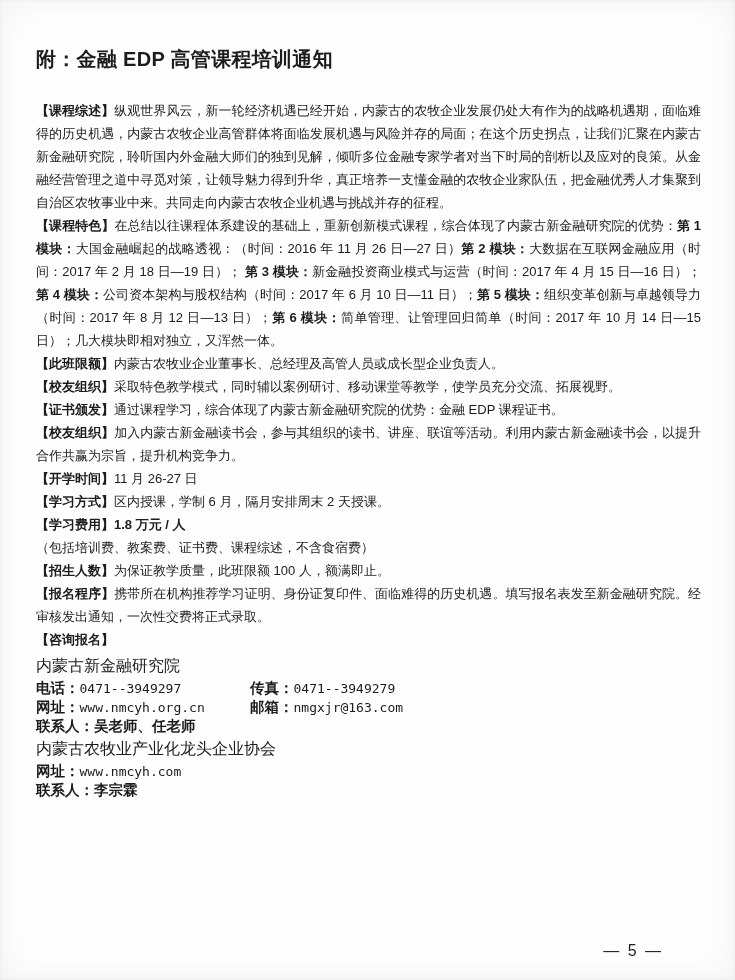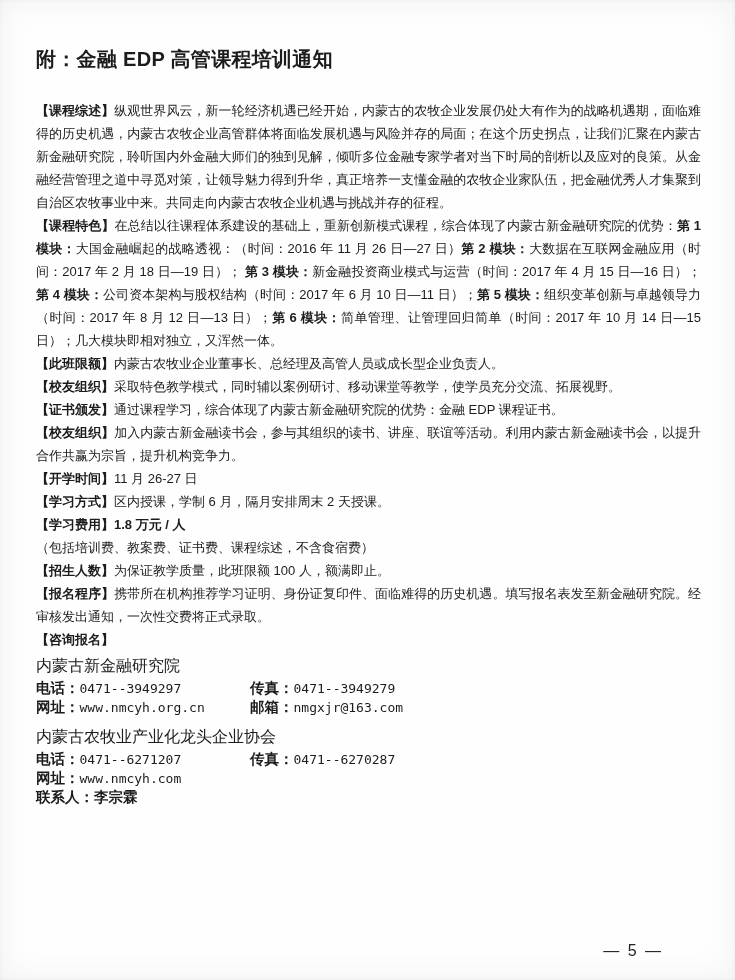--- a/index.html
+++ b/index.html
@@ -27,21 +27,21 @@
     margin:0; font-size:13px; line-height:23px;
     text-align:justify; text-justify:inter-ideograph;
   }
   .b { font-weight:bold; }
   .mono {
     font-family:"DejaVu Sans Mono","Liberation Mono",monospace;
     font-size:13px;
   }
   .contact { margin-top:2px; }
   .org { margin:0; }
-  .org + .org { margin-top:7px; }
+  .org + .org { margin-top:1px; }
   .org-name { font-size:16px; line-height:26px; }
   .crow { display:flex; font-size:14.5px; line-height:18px; }
   .ccell { white-space:nowrap; }
   .ccell.first { width:214px; }
   .pageno {
     position:absolute; right:72px; bottom:20px;
     font-size:16px; color:#222; letter-spacing:2px;
   }
 </style>
 </head>
@@ -69,27 +69,26 @@
         <div class="org">
           <div class="org-name">内蒙古新金融研究院</div>
           <div class="crow">
             <div class="ccell first"><span class="b">电话：</span><span class="mono">0471--3949297</span></div>
             <div class="ccell"><span class="b">传真：</span><span class="mono">0471--3949279</span></div>
           </div>
           <div class="crow">
             <div class="ccell first"><span class="b">网址：</span><span class="mono">www.nmcyh.org.cn</span></div>
             <div class="ccell"><span class="b">邮箱：</span><span class="mono">nmgxjr@163.com</span></div>
           </div>
+          <div class="crow">
+            <div class="ccell"><span class="b">联系人：</span><span class="b">吴老师、任老师</span></div>
+          </div>
         </div>
         <div class="org">
           <div class="org-name">内蒙古农牧业产业化龙头企业协会</div>
-          <div class="crow">
-            <div class="ccell first"><span class="b">电话：</span><span class="mono">0471--6271207</span></div>
-            <div class="ccell"><span class="b">传真：</span><span class="mono">0471--6270287</span></div>
-          </div>
           <div class="crow">
             <div class="ccell"><span class="b">网址：</span><span class="mono">www.nmcyh.com</span></div>
           </div>
           <div class="crow">
             <div class="ccell"><span class="b">联系人：</span><span class="b">李宗霖</span></div>
           </div>
         </div>
       </div>
   </div>
   <div class="pageno">— 5 —</div>

